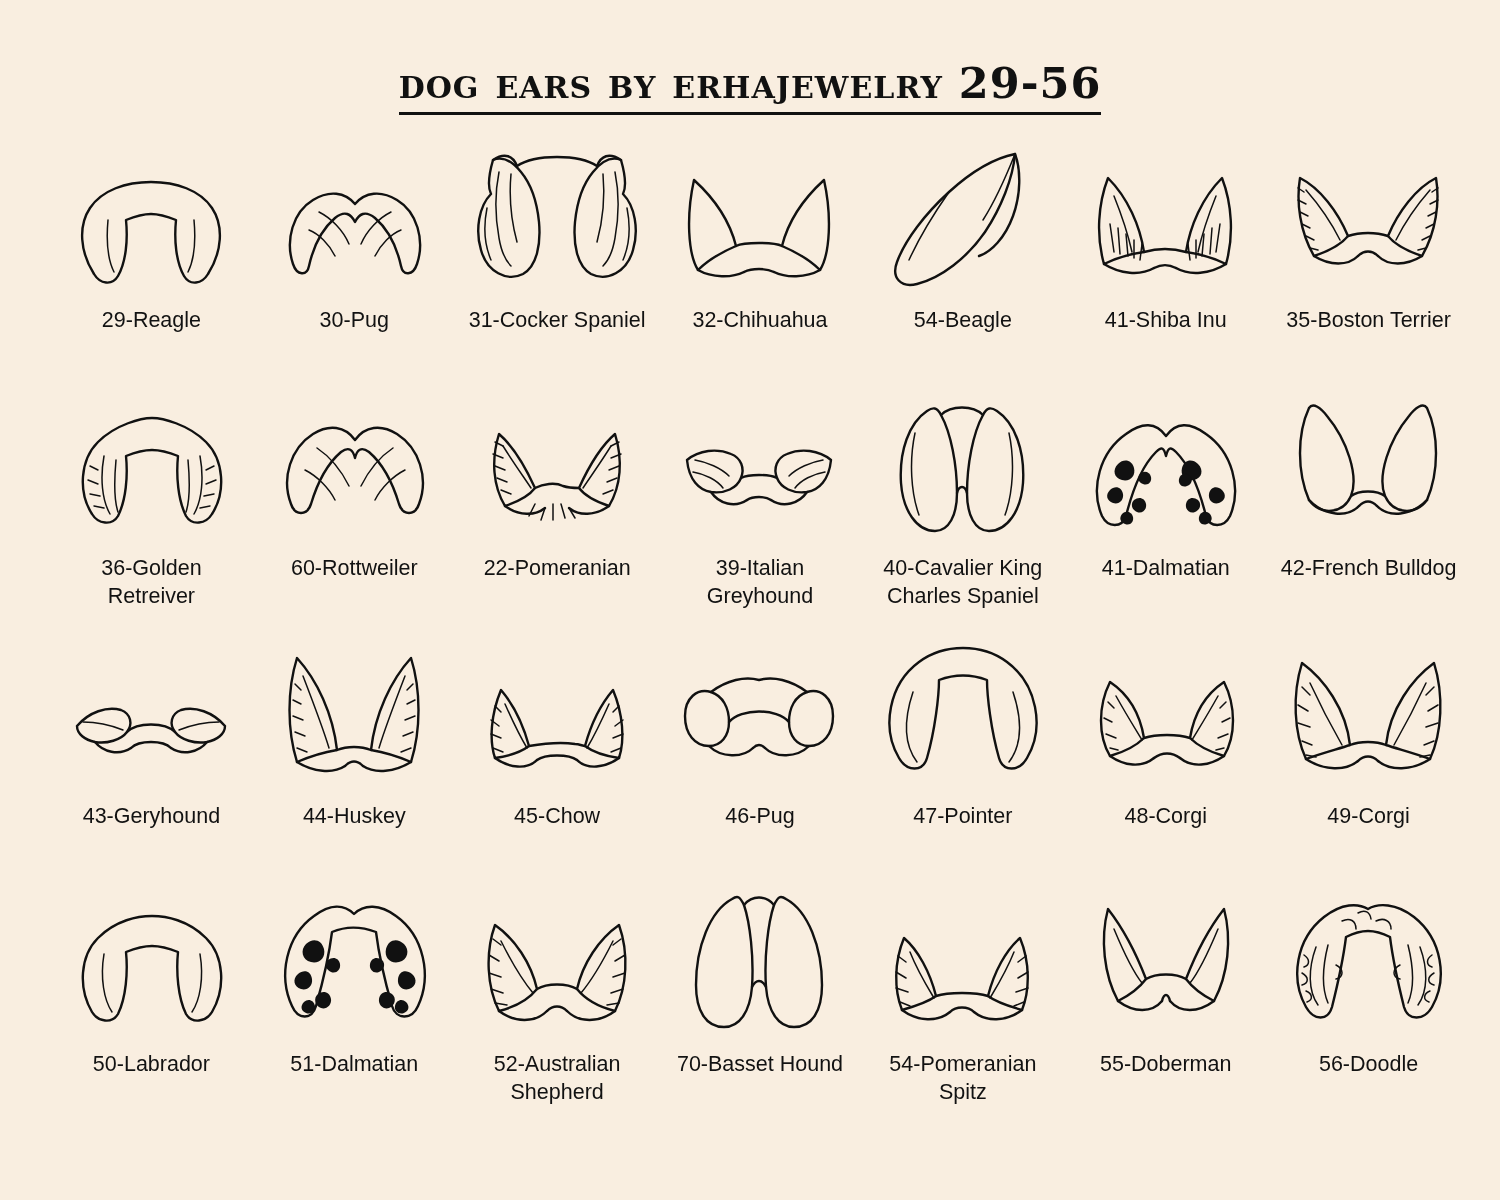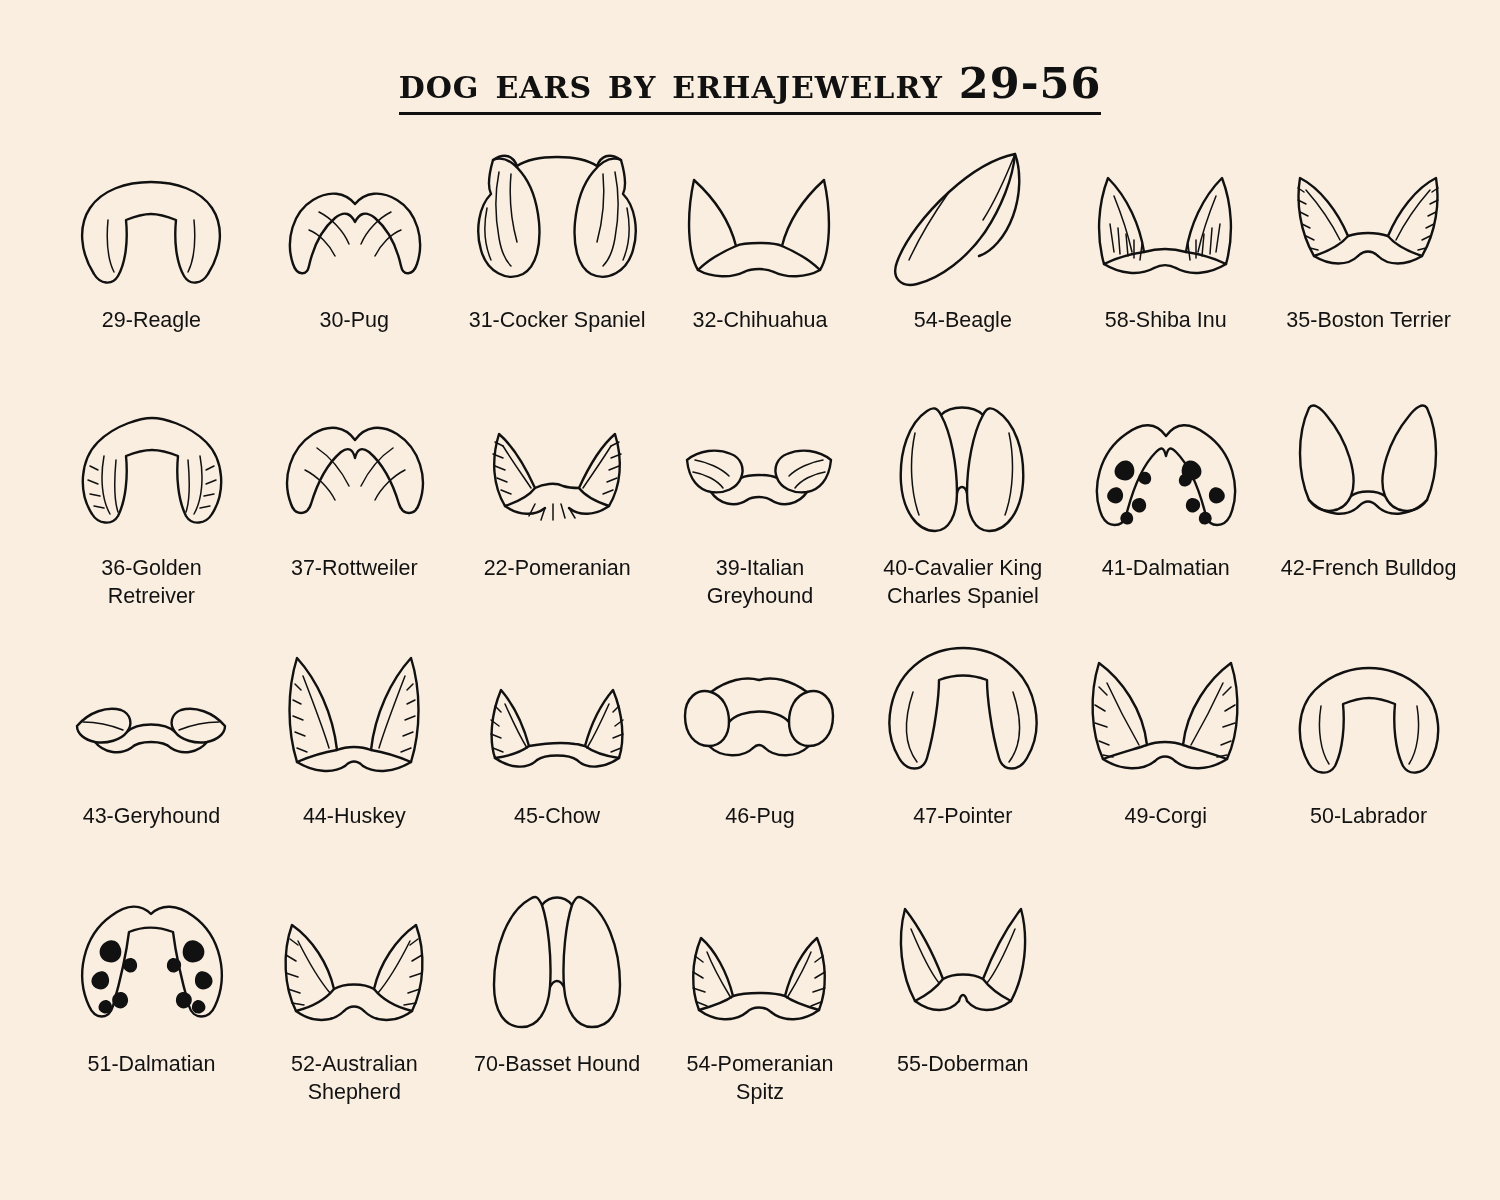--- a/index.html
+++ b/index.html
@@ -176,21 +176,21 @@
           <path class="ink" d="M66 96 C80 92 94 92 108 96"></path>
           <path class="ink" d="M26 108 C42 118 62 120 76 112"></path>
           <path class="ink" d="M148 108 C132 118 112 120 98 112"></path>
           <path class="ink" d="M76 112 C84 108 90 108 98 112"></path>
           <path class="ink-thin" d="M36 40 C44 60 50 78 54 96"></path>
           <path class="ink-thin" d="M138 40 C130 60 124 78 120 96"></path>
           <path class="ink-thin" d="M32 68 L36 96 M40 72 L42 98 M48 78 L50 100 M56 84 L56 102 M64 88 L62 104"></path>
           <path class="ink-thin" d="M142 68 L138 96 M134 72 L132 98 M126 78 L124 100 M118 84 L118 102 M110 88 L112 104"></path>
         </svg>
       </div>
-      <div class="label">58-Shiba Inu</div>
+      <div class="label">41-Shiba Inu</div>
     </div>
 
     <div class="cell">
       <div class="art">
         <svg width="185" height="140" viewBox="0 0 185 140">
           <path class="ink" d="M24 22 C20 46 24 76 38 100 C50 96 64 90 72 80 C62 56 44 32 24 22 Z"></path>
           <path class="ink-thin" d="M30 34 C44 50 56 68 64 84"></path>
           <path class="ink-thin" d="M22 32 L28 36 M22 44 L30 48 M24 56 L32 60 M26 68 L34 72 M30 80 L38 84 M34 92 L42 94"></path>
           <path class="ink" d="M160 22 C164 46 160 76 146 100 C134 96 120 90 112 80 C122 56 140 32 160 22 Z"></path>
           <path class="ink-thin" d="M154 34 C140 50 128 68 120 84"></path>
@@ -222,21 +222,21 @@
     <div class="cell">
       <div class="art">
         <svg width="175" height="140" viewBox="0 0 175 140">
           <path class="ink" d="M24 100 C14 74 24 44 46 30 C62 20 78 22 88 36 C98 22 114 20 130 30 C152 44 162 74 152 100 C148 112 136 112 132 100 C126 80 116 60 102 48 C94 42 90 46 88 54 C86 46 82 42 74 48 C60 60 50 80 44 100 C40 112 28 112 24 100 Z"></path>
           <path class="ink-thin" d="M50 44 C62 52 74 66 82 82"></path>
           <path class="ink-thin" d="M126 44 C114 52 102 66 94 82"></path>
           <path class="ink-thin" d="M38 66 C50 72 62 84 68 96"></path>
           <path class="ink-thin" d="M138 66 C126 72 114 84 108 96"></path>
         </svg>
       </div>
-      <div class="label">37-Rottweiler</div>
+      <div class="label">60-Rottweiler</div>
     </div>
 
     <div class="cell">
       <div class="art">
         <svg width="185" height="140" viewBox="0 0 185 140">
           <path class="ink" d="M34 30 C26 56 28 82 40 102 C52 98 64 92 70 84 C60 62 48 42 34 30 Z"></path>
           <path class="ink-thin" d="M38 42 C48 58 58 72 66 84"></path>
           <path class="ink-thin" d="M30 38 L38 42 M28 50 L38 54 M30 62 L40 66 M32 74 L42 78 M36 86 L46 90"></path>
           <path class="ink" d="M150 30 C158 56 156 82 144 102 C132 98 120 92 114 84 C124 62 136 42 150 30 Z"></path>
           <path class="ink-thin" d="M146 42 C136 58 126 72 118 84"></path>
@@ -386,20 +386,37 @@
       <div class="art">
         <svg width="175" height="150" viewBox="0 0 175 150">
           <path class="ink" d="M24 116 C6 86 14 42 44 20 C60 8 78 6 88 6 C98 6 116 8 132 20 C162 42 170 86 152 116 C144 130 128 130 124 116 C116 88 112 54 112 38 C96 32 80 32 64 38 C64 54 60 88 52 116 C48 130 32 130 24 116 Z"></path>
           <path class="ink-thin" d="M38 50 C28 80 30 104 42 120"></path>
           <path class="ink-thin" d="M138 50 C148 80 146 104 134 120"></path>
         </svg>
       </div>
       <div class="label">47-Pointer</div>
     </div>
 
+    <div class="cell">
+      <div class="art">
+        <svg width="175" height="140" viewBox="0 0 175 140">
+          <path class="ink" d="M32 30 C20 54 20 84 32 104 C46 100 58 94 66 86 C62 62 50 42 32 30 Z"></path>
+          <path class="ink-thin" d="M38 44 C48 62 58 78 64 88"></path>
+          <path class="ink" d="M146 30 C158 54 158 84 146 104 C132 100 120 94 112 86 C116 62 128 42 146 30 Z"></path>
+          <path class="ink-thin" d="M140 44 C130 62 120 78 114 88"></path>
+          <path class="ink-thin" d="M148 50 L142 56 M152 66 L144 70 M150 82 L140 86 M146 96 L138 98"></path>
+          <path class="ink-thin" d="M30 50 L36 56 M26 66 L34 70 M28 82 L38 86 M32 96 L40 98"></path>
+          <path class="ink" d="M66 86 C78 82 100 82 112 86"></path>
+          <path class="ink" d="M32 104 C46 114 64 116 76 106"></path>
+          <path class="ink" d="M146 104 C132 114 114 116 102 106"></path>
+          <path class="ink" d="M76 106 C84 100 94 100 102 106"></path>
+        </svg>
+      </div>
+      <div class="label">48-Corgi</div>
+    </div>
 
     <div class="cell">
       <div class="art">
         <svg width="185" height="145" viewBox="0 0 185 145">
           <path class="ink" d="M26 16 C16 48 18 86 30 112 C46 106 62 102 74 98 C70 62 48 32 26 16 Z"></path>
           <path class="ink-thin" d="M34 36 C46 62 58 84 66 98"></path>
           <path class="ink-thin" d="M26 40 L34 48 M22 58 L32 64 M22 76 L34 80 M26 94 L36 98 M30 108 L40 110"></path>
           <path class="ink" d="M158 16 C168 48 166 86 154 112 C138 106 122 102 110 98 C114 62 136 32 158 16 Z"></path>
           <path class="ink-thin" d="M150 36 C138 62 126 84 118 98"></path>
           <path class="ink-thin" d="M158 40 L150 48 M162 58 L152 64 M162 76 L150 80 M158 94 L148 98 M154 108 L144 110"></path>
@@ -499,15 +516,31 @@
           <path class="ink-thin" d="M140 34 C130 58 120 78 112 88"></path>
           <path class="ink" d="M68 84 C78 78 98 78 108 84"></path>
           <path class="ink" d="M40 106 C56 118 74 118 84 106"></path>
           <path class="ink" d="M136 106 C120 118 102 118 92 106"></path>
           <path class="ink" d="M84 106 C86 98 90 98 92 106"></path>
         </svg>
       </div>
       <div class="label">55-Doberman</div>
     </div>
 
+    <div class="cell">
+      <div class="art">
+        <svg width="185" height="145" viewBox="0 0 185 145">
+          <path class="ink" d="M30 112 C14 84 20 44 48 22 C66 8 82 8 92 14 C102 8 120 8 138 22 C166 44 172 84 156 112 C148 126 132 126 128 112 C122 88 116 58 114 42 C98 34 86 34 70 42 C68 58 62 88 56 112 C52 126 38 126 30 112 Z"></path>
+          <path class="ink-thin" d="M40 52 C32 74 32 96 42 110"></path>
+          <path class="ink-thin" d="M52 50 C46 74 46 94 52 108"></path>
+          <path class="ink-thin" d="M144 52 C152 74 152 96 142 110"></path>
+          <path class="ink-thin" d="M132 50 C138 74 138 94 132 108"></path>
+          <path class="ink-thin" d="M28 60 c6 4 6 10 0 12 M26 78 c7 4 7 10 0 12 M30 96 c7 3 7 9 1 11"></path>
+          <path class="ink-thin" d="M156 60 c-6 4 -6 10 0 12 M158 78 c-7 4 -7 10 0 12 M154 96 c-7 3 -7 9 -1 11"></path>
+          <path class="ink-thin" d="M66 26 c8 -4 14 0 14 8 M100 26 c8 -4 15 0 15 8 M82 18 c7 -4 12 -1 13 6"></path>
+          <path class="ink-thin" d="M60 70 c8 4 8 12 0 14 M124 70 c-8 4 -8 12 0 14"></path>
+        </svg>
+      </div>
+      <div class="label">56-Doodle</div>
+    </div>
 
   </div>
 </div>
 
 </body></html>

